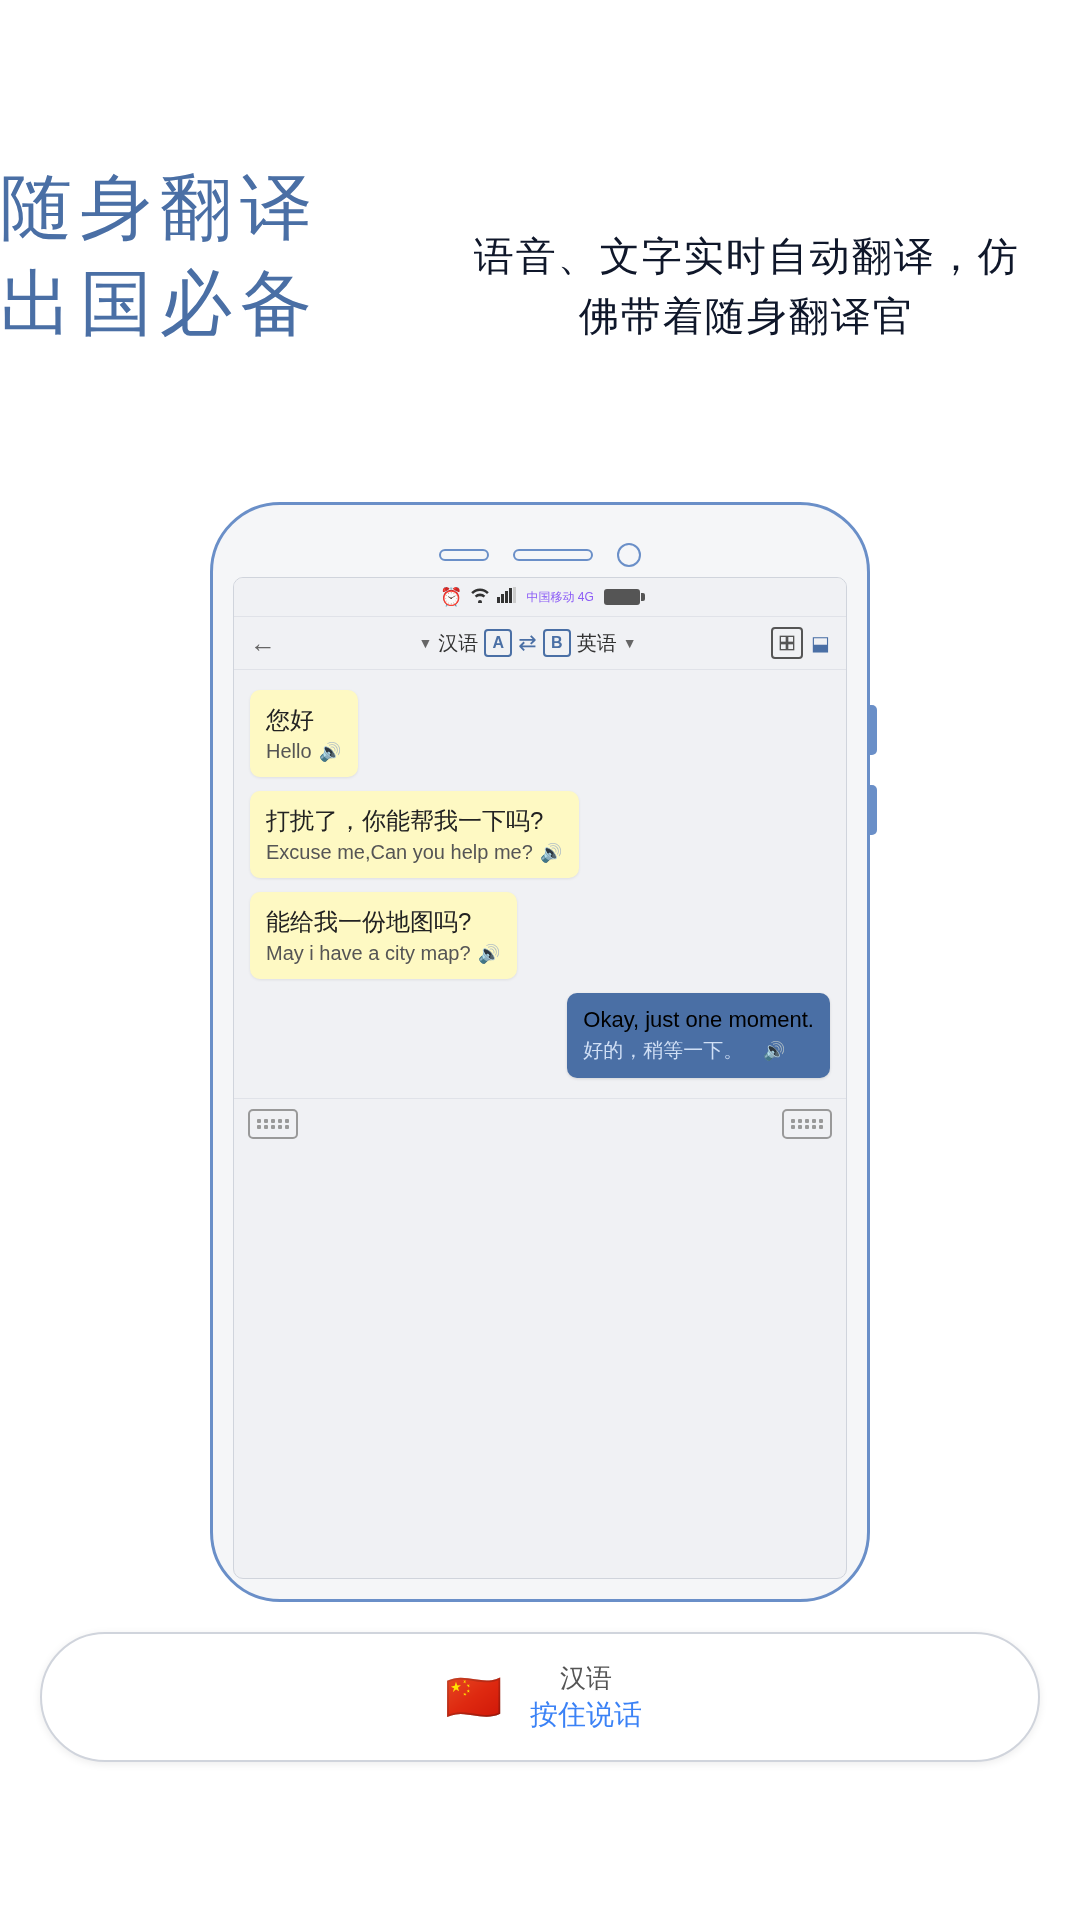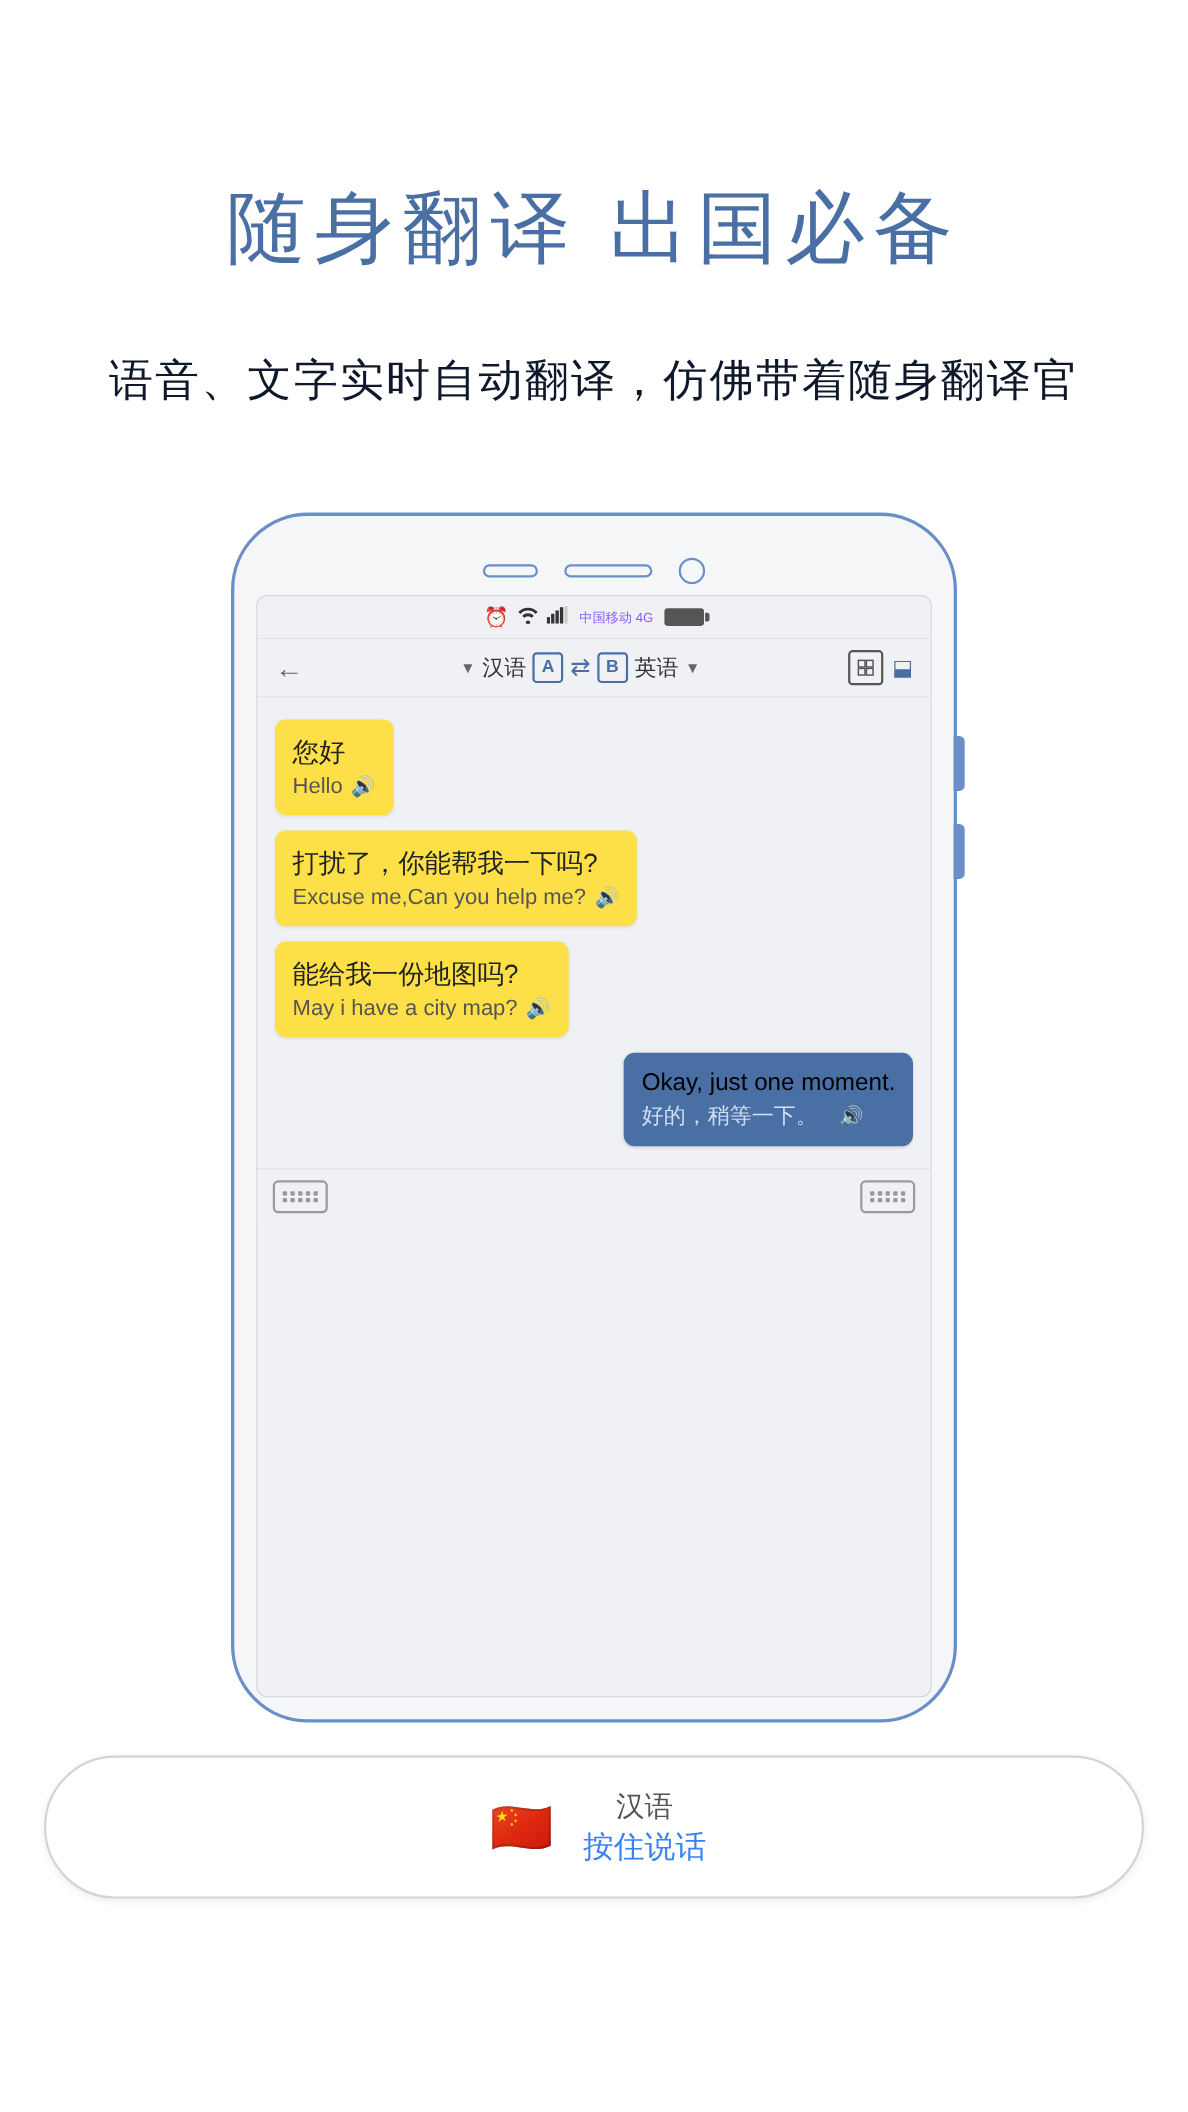--- a/index.html
+++ b/index.html
@@ -12,21 +12,20 @@
       font-family: -apple-system, 'PingFang SC', 'Microsoft YaHei', sans-serif;
       display: flex;
       flex-direction: column;
       align-items: center;
       overflow-x: hidden;
     }
 
     .top-section {
       width: 100%;
       display: flex;
-      flex-direction: column;
       align-items: center;
       padding-top: 160px;
     }
 
     .main-title {
       font-size: 72px;
       font-weight: 400;
       color: #4a6fa5;
       letter-spacing: 8px;
       margin-bottom: 60px;
@@ -239,39 +238,40 @@
     .chat-area {
       padding: 20px 16px;
       display: flex;
       flex-direction: column;
       gap: 14px;
       background: #f0f1f4;
     }
 
     
     .bubble-left {
-      background: #fde047;
+      background: #fef9c3;
       border-radius: 10px;
       padding: 14px 16px;
       max-width: 85%;
       align-self: flex-start;
       box-shadow: 0 1px 3px rgba(0,0,0,0.08);
     }
 
     .bubble-left .original {
       font-size: 24px;
       color: #222;
       font-weight: 500;
       margin-bottom: 4px;
     }
 
     .bubble-left .translation {
       font-size: 20px;
       color: #555;
       display: flex;
+      align-items: center;
       gap: 8px;
     }
 
     .sound-icon {
       color: #4a6fa5;
       font-size: 18px;
     }
 
     
     .bubble-right {

